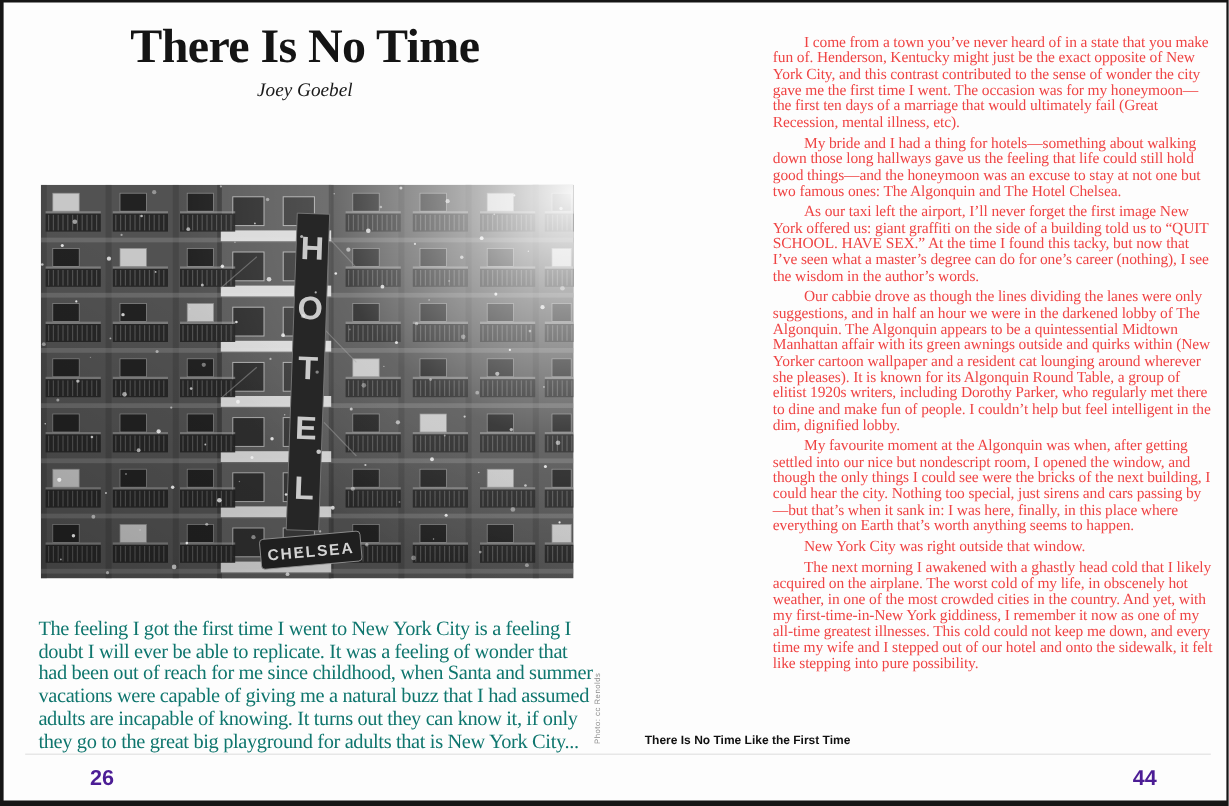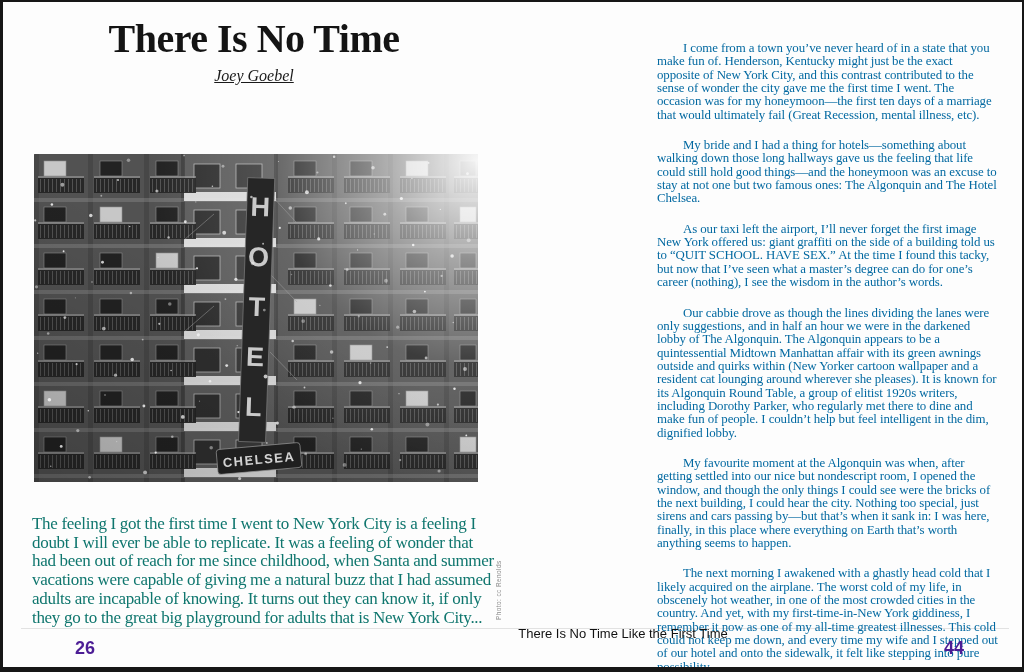--- a/index.html
+++ b/index.html
@@ -2,33 +2,33 @@
 <html><head>
 <meta charset="utf-8">
 <style>
   html,body{margin:0;padding:0;background:#fff;}
   #spread{position:relative;width:1024px;height:672px;background:#fdfdfd;overflow:hidden;
           border:2px solid #161616;border-left-width:3px;border-bottom-width:5px;box-sizing:border-box;
           font-family:"Liberation Serif", serif;color:#161616;}
   .title-block{position:absolute;left:14px;top:18px;width:474px;text-align:center;}
   .title-line{font-family:"Liberation Serif", serif;font-weight:bold;font-size:40px;line-height:37px;
               letter-spacing:-0.5px;color:#141414;}
-  .author{margin-top:10px;font-style:italic;font-size:16px;color:#1a1a1a;text-decoration:underline;}
+  .author{margin-top:10px;font-style:italic;font-size:16px;color:#1a1a1a;}
   .photo-wrap{position:absolute;left:31px;top:152px;width:444px;height:328px;}
   .photo-wrap svg{display:block;width:100%;height:100%;}
   .intro{position:absolute;left:29px;top:513px;width:468px;
          font-size:17px;line-height:18.7px;letter-spacing:-0.3px;color:#0f766e;}
   .credit{position:absolute;left:492px;top:618px;transform:rotate(-90deg);transform-origin:0 0;
           font-family:"Liberation Sans", sans-serif;font-size:6.5px;letter-spacing:.4px;color:#8a8a8a;white-space:nowrap;}
   .fold-line{position:absolute;left:18px;top:626px;width:988px;height:1px;background:#e2e2e2;}
   .body-col{position:absolute;left:637px;top:23px;width:375px;}
-  .body-col p{margin:17px;text-indent:26px;font-size:12.9px;line-height:13.35px;
-              letter-spacing:-0.1px;color:#0369a1;text-align:left;}
-  .footer-title{position:absolute;left:500px;top:624px;width:240px;text-align:center;
-                font-family:"Liberation Sans", sans-serif;font-weight:normal;font-size:13px;color:#111;}
+  .body-col p{margin:4px;text-indent:26px;font-size:12.9px;line-height:13.35px;
+              letter-spacing:-0.1px;color:#ef4444;text-align:left;}
+  .footer-title{position:absolute;left:500px;top:610px;width:240px;text-align:center;
+                font-family:"Liberation Sans", sans-serif;font-weight:bold;font-size:10px;color:#111;}
   .pagenum{position:absolute;top:636px;font-family:"Liberation Sans", sans-serif;font-weight:bold;
            font-size:18px;color:#4c1d95;}
   .pagenum.left{left:72px;}
   .pagenum.right{left:941px;}
 </style>
 </head>
 <body>
 
 <div id="spread">
 
@@ -894,20 +894,21 @@
   <div class="credit">Photo: cc Renolds</div>
 
   <div class="fold-line"></div>
 
   <div class="body-col">
     <p>I come from a town you’ve never heard of in a state that you make fun of. Henderson, Kentucky might just be the exact opposite of New York City, and this contrast contributed to the sense of wonder the city gave me the first time I went. The occasion was for my honeymoon—the first ten days of a marriage that would ultimately fail (Great Recession, mental illness, etc).</p>
     <p>My bride and I had a thing for hotels—something about walking down those long hallways gave us the feeling that life could still hold good things—and the honeymoon was an excuse to stay at not one but two famous ones: The Algonquin and The Hotel Chelsea.</p>
     <p>As our taxi left the airport, I’ll never forget the first image New York offered us: giant graffiti on the side of a building told us to “QUIT SCHOOL. HAVE SEX.” At the time I found this tacky, but now that I’ve seen what a master’s degree can do for one’s career (nothing), I see the wisdom in the author’s words.</p>
     <p>Our cabbie drove as though the lines dividing the lanes were only suggestions, and in half an hour we were in the darkened lobby of The Algonquin. The Algonquin appears to be a quintessential Midtown Manhattan affair with its green awnings outside and quirks within (New Yorker cartoon wallpaper and a resident cat lounging around wherever she pleases). It is known for its Algonquin Round Table, a group of elitist 1920s writers, including Dorothy Parker, who regularly met there to dine and make fun of people. I couldn’t help but feel intelligent in the dim, dignified lobby.</p>
     <p>My favourite moment at the Algonquin was when, after getting settled into our nice but nondescript room, I opened the window, and though the only things I could see were the bricks of the next building, I could hear the city. Nothing too special, just sirens and cars passing by—but that’s when it sank in: I was here, finally, in this place where everything on Earth that’s worth anything seems to happen.</p>
+    <p>New York City was right outside that window.</p>
     <p>The next morning I awakened with a ghastly head cold that I likely acquired on the airplane. The worst cold of my life, in obscenely hot weather, in one of the most crowded cities in the country. And yet, with my first-time-in-New York giddiness, I remember it now as one of my all-time greatest illnesses. This cold could not keep me down, and every time my wife and I stepped out of our hotel and onto the sidewalk, it felt like stepping into pure possibility.</p>
   </div>
 
   <div class="footer-title">There Is No Time Like the First Time</div>
   <div class="pagenum left">26</div>
   <div class="pagenum right">44</div>
 
 </div>
 
 </body></html>

